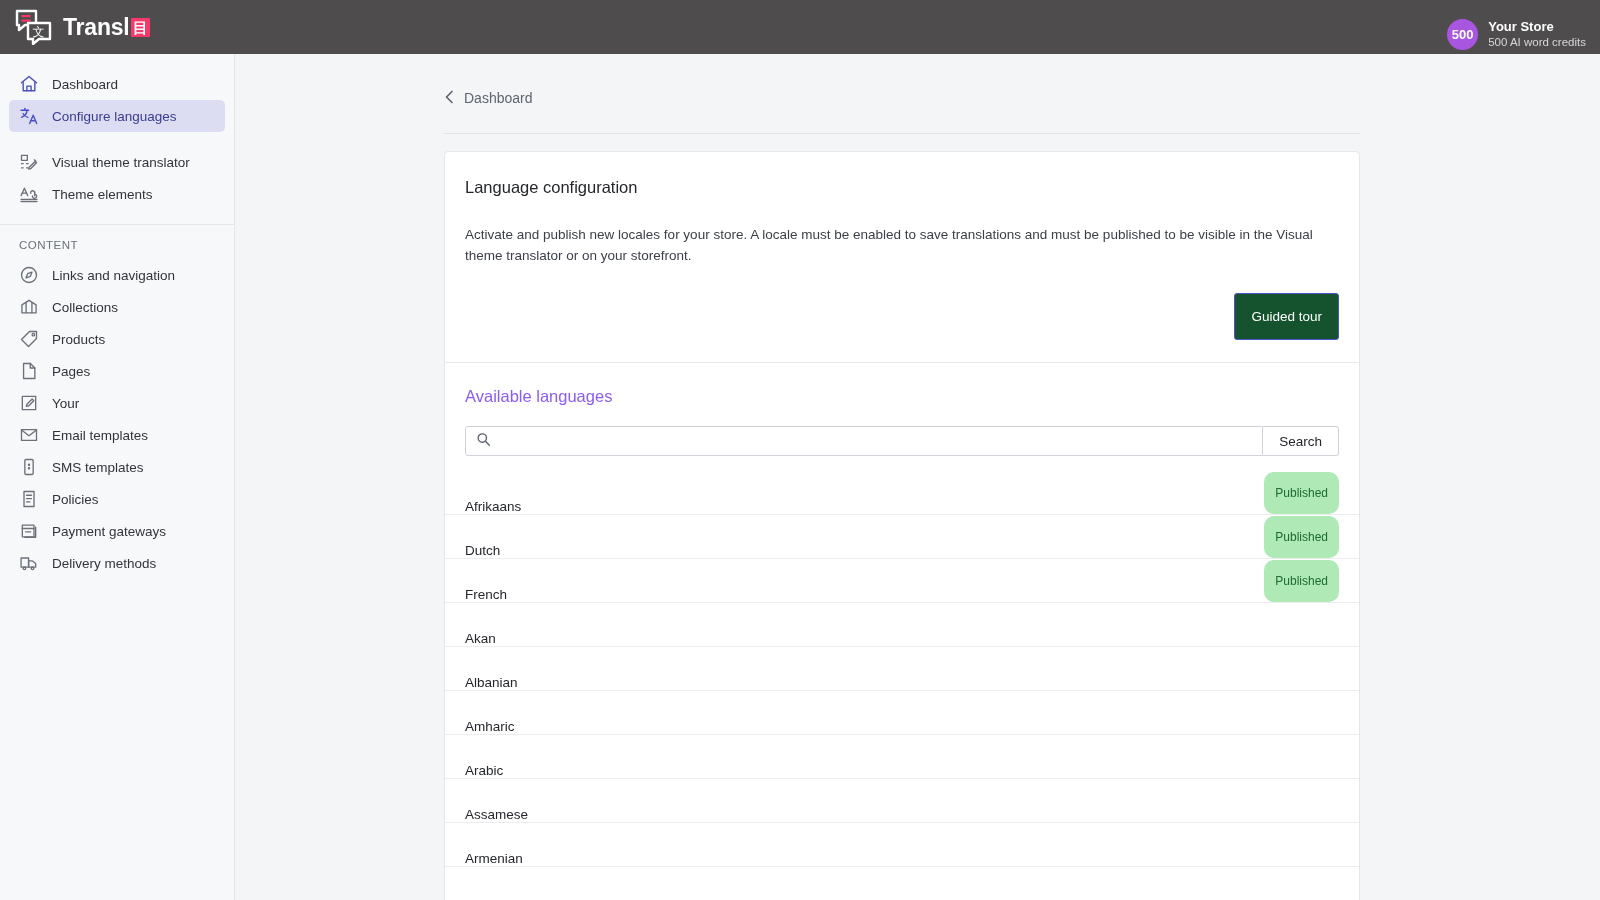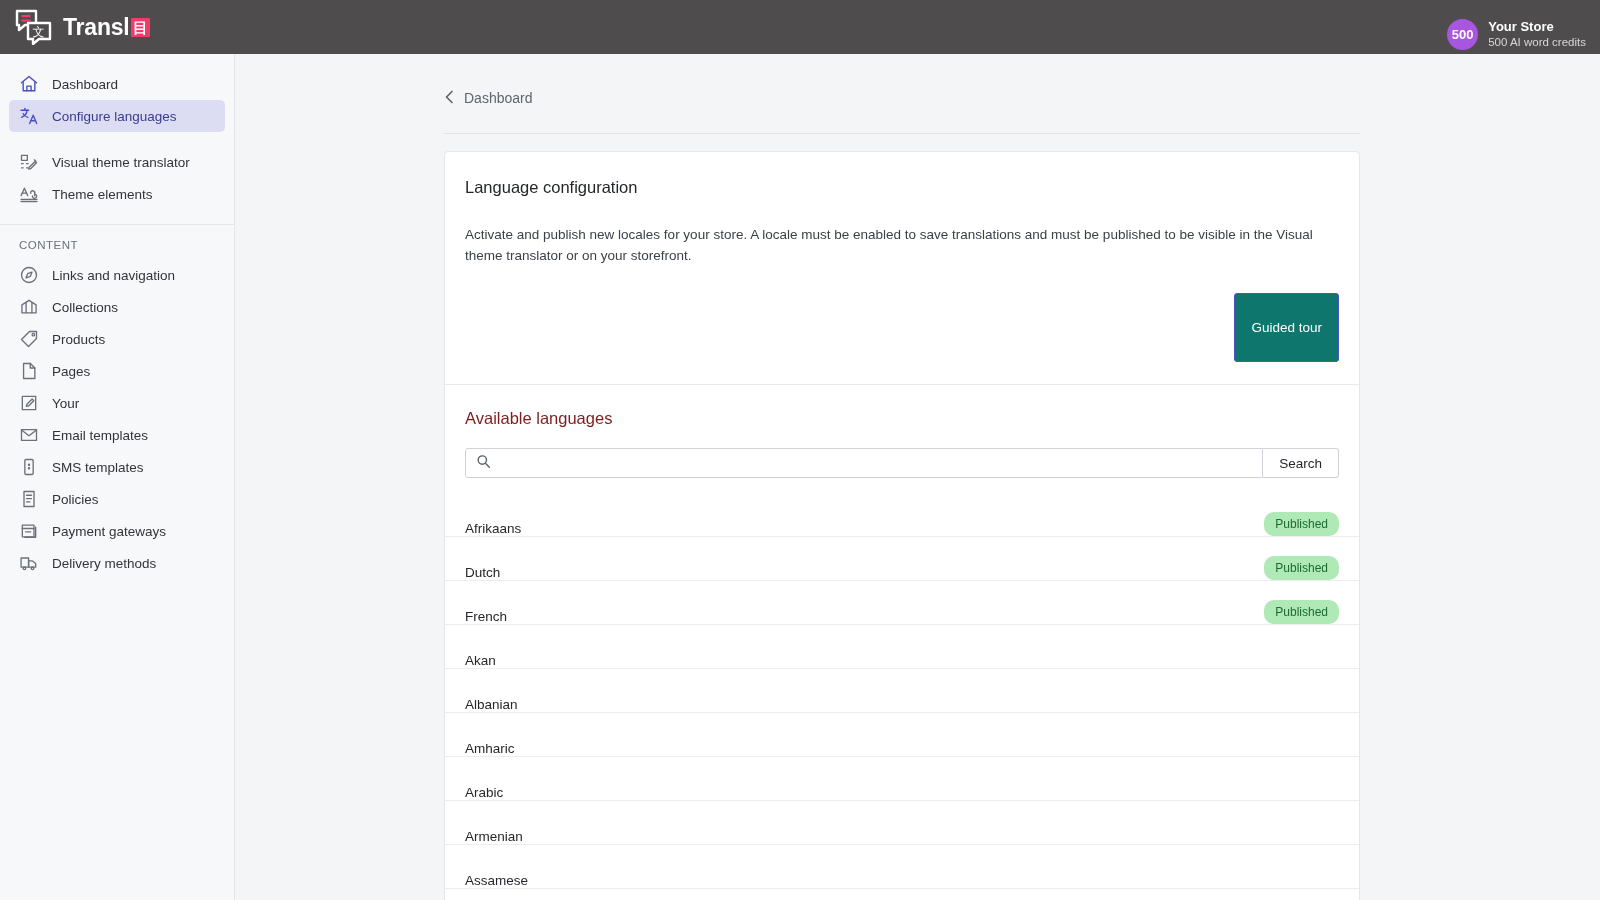--- a/index.html
+++ b/index.html
@@ -108,29 +108,29 @@
   }
   .card-desc {
     font-size: 13.5px; color: #3b3f46; line-height: 1.53;
     padding: 28px 36px 0 20px;
   }
   .card-actions {
     display: flex; justify-content: flex-end;
     padding: 27px 20px 22px 20px;
   }
   .btn-primary {
-    background: #0f766e; color: #ffffff;
+    background: #14532d; color: #ffffff;
     border: 1px solid #4f52c9; border-radius: 3px;
-    font-size: 13.5px; padding: 26px 16px;
+    font-size: 13.5px; padding: 15px 16px;
     cursor: pointer; font-family: inherit;
   }
   .card-divider { height: 1px; background: #e7e9ec; }
 
   .section-title {
-    font-size: 16.5px; color: #7f1d1d; font-weight: 400;
+    font-size: 16.5px; color: #8b5cf6; font-weight: 400;
     padding: 24px 20px 0 20px;
   }
   .search-row {
     display: flex; padding: 20px 20px 0 20px;
   }
   .search-field {
     flex: 1 1 auto; display: flex; align-items: center;
     height: 30px; border: 1px solid #cfd3d9;
     border-radius: 3px 0 0 3px; background: #fff;
     padding: 0 10px; gap: 8px;
@@ -151,21 +151,21 @@
     display: flex; align-items: flex-end; justify-content: space-between;
     height: 44px; padding: 0 20px;
     border-top: 1px solid #ebedef;
     cursor: pointer;
   }
   .lang-row:first-child { border-top: none; }
   .lang-name { font-size: 13.5px; color: #25272c; }
   .badge-published {
     background: #aee9b6; color: #1d6b33;
     font-size: 12px; border-radius: 10px;
-    padding: 5px 11px; line-height: 1.2;
+    padding: 14px 11px; line-height: 1.2;
   }
 
   .icon-svg { display: block; }
 </style>
 </head>
 <body>
 
 <div class="topbar">
   <div class="brand">
     <span>
@@ -423,24 +423,24 @@
         <div class="lang-row">
           <span class="lang-name">Albanian</span>
         </div>
         <div class="lang-row">
           <span class="lang-name">Amharic</span>
         </div>
         <div class="lang-row">
           <span class="lang-name">Arabic</span>
         </div>
         <div class="lang-row">
+          <span class="lang-name">Assamese</span>
+        </div>
+        <div class="lang-row">
           <span class="lang-name">Armenian</span>
-        </div>
-        <div class="lang-row">
-          <span class="lang-name">Assamese</span>
         </div>
         <div class="lang-row"></div>
       </div>
     </div>
 
   </section>
 
 </main>
 
 </body></html>

